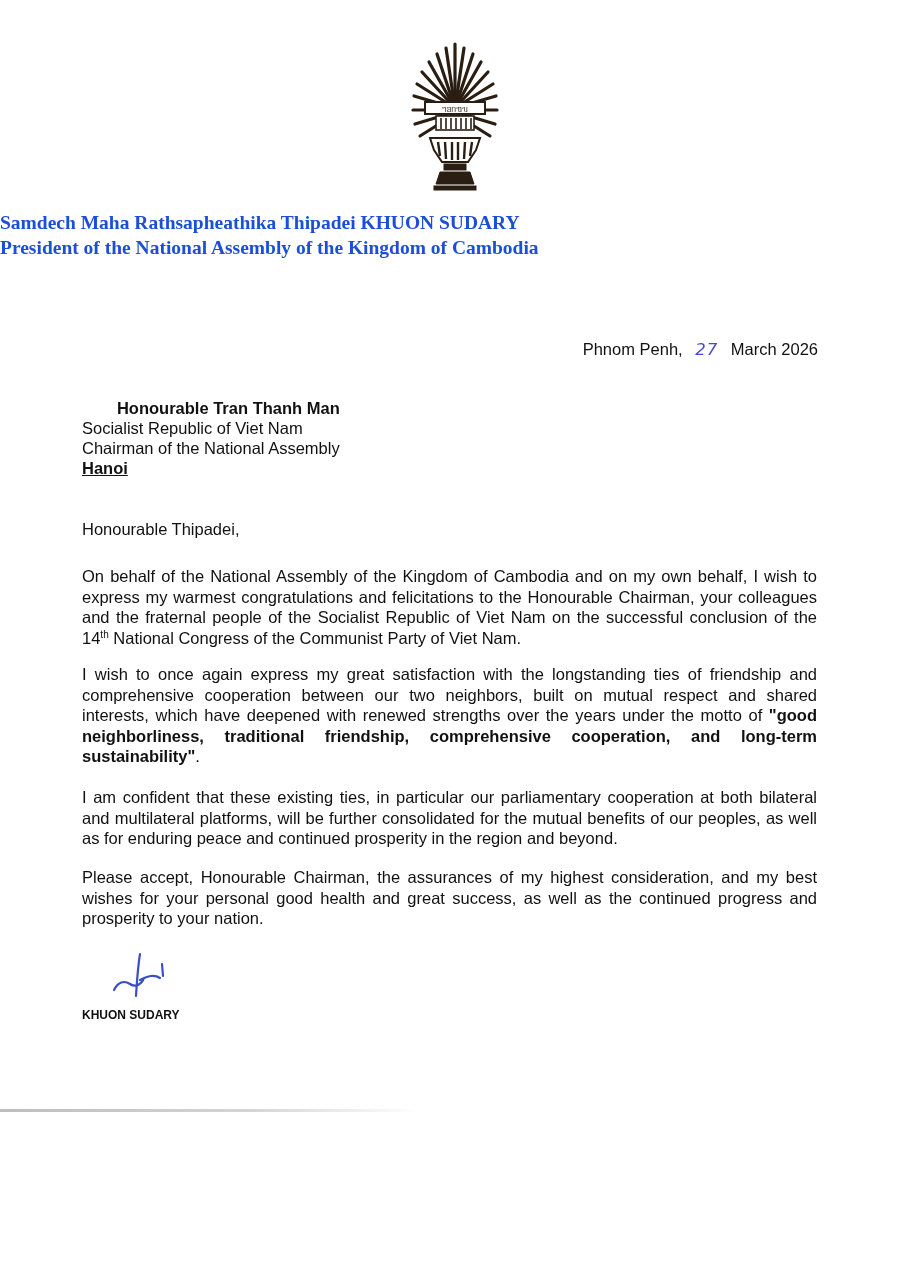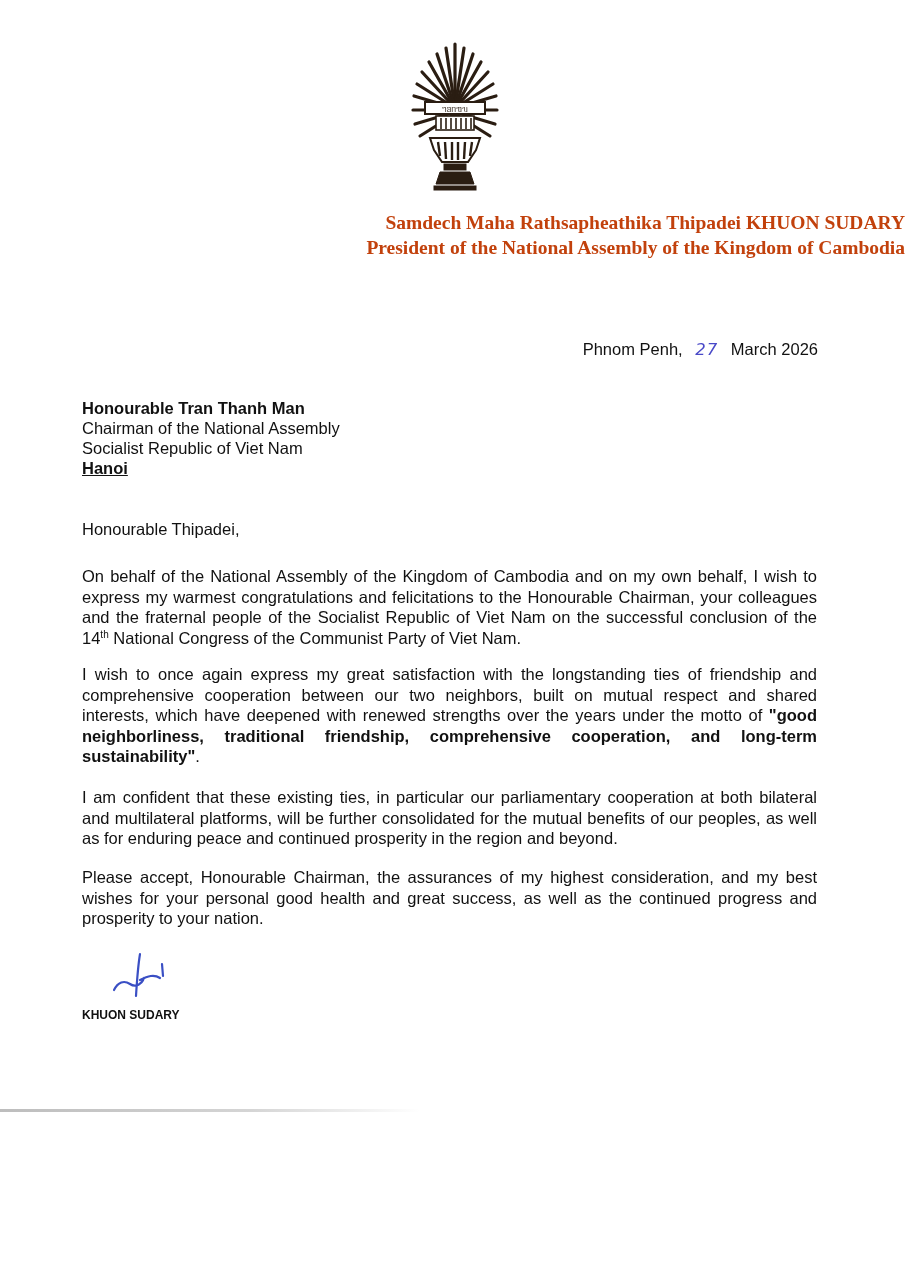--- a/index.html
+++ b/index.html
@@ -1,33 +1,33 @@
 <!DOCTYPE html>
 <html><head>
   <meta charset="utf-8">
   <style>
     html, body { margin: 0; padding: 0; background: #ffffff; }
     body { width: 905px; height: 1280px; position: relative; overflow: hidden; color: #111111; }
     .page { position: absolute; left: 0; top: 0; width: 905px; height: 1112px; background: #ffffff; }
 
     .emblem { position: absolute; left: 410px; top: 38px; width: 90px; height: 160px; }
 
-    .heading { position: absolute; left: 0; top: 210px; width: 905px; text-align: right;
-      font-family: "Liberation Serif", "DejaVu Serif", serif; font-weight: bold; color: #c2410c;
+    .heading { position: absolute; left: 0; top: 210px; width: 905px; text-align: left;
+      font-family: "Liberation Serif", "DejaVu Serif", serif; font-weight: bold; color: #1d4ed8;
       font-size: 19.5px; line-height: 25px; }
     .heading div { white-space: nowrap; }
 
     .dateline { position: absolute; right: 87px; top: 340px; font-family: "Liberation Sans", sans-serif;
       font-size: 16.5px; white-space: nowrap; }
     .dateline .handwritten { color: #4a4ac8; font-family: "DejaVu Sans", sans-serif; font-style: italic;
       padding: 0 8px; letter-spacing: 1px; }
 
     .address { position: absolute; left: 82px; top: 398px; font-family: "Liberation Sans", sans-serif;
       font-size: 16.5px; line-height: 20px; }
-    .address .name { font-weight: bold; }
+    .address .name { font-weight: bold; text-align: right; }
     .address .city { font-weight: bold; text-decoration: underline; }
 
     .body-text { position: absolute; left: 82px; width: 735px; font-family: "Liberation Sans", sans-serif;
       font-size: 16.5px; line-height: 20.5px; text-align: justify; }
     .salutation { position: absolute; left: 82px; top: 520px; font-family: "Liberation Sans", sans-serif; font-size: 16.5px; }
     .p1 { top: 566px; }
     .p2 { top: 664px; }
     .p3 { top: 787px; }
     .p4 { top: 867px; }
     .body-text sup { font-size: 10px; line-height: 0; }
@@ -101,22 +101,22 @@
   </div>
 
   <div class="dateline">
     <span>Phnom Penh,</span>
     <span class="handwritten">27</span>
     <span>March 2026</span>
   </div>
 
   <div class="address">
     <div class="name">Honourable Tran Thanh Man</div>
+    <div>Socialist Republic of Viet Nam</div>
     <div>Chairman of the National Assembly</div>
-    <div>Socialist Republic of Viet Nam</div>
     <div class="city">Hanoi</div>
   </div>
 
   <div class="salutation">Honourable Thipadei,</div>
 
   <div class="body-text p1"><span>On behalf of the National Assembly of the Kingdom of Cambodia and on my own behalf, I wish to express my warmest congratulations and felicitations to the Honourable Chairman, your colleagues and the fraternal people of the Socialist Republic of Viet Nam on the successful conclusion of the 14</span><sup>th</sup><span> National Congress of the Communist Party of Viet Nam.</span></div>
 
   <div class="body-text p2"><span>I wish to once again express my great satisfaction with the longstanding ties of friendship and comprehensive cooperation between our two neighbors, built on mutual respect and shared interests, which have deepened with renewed strengths over the years under the motto of </span><b>"good neighborliness, traditional friendship, comprehensive cooperation, and long-term sustainability"</b><span>.</span></div>
 
   <div class="body-text p3">I am confident that these existing ties, in particular our parliamentary cooperation at both bilateral and multilateral platforms, will be further consolidated for the mutual benefits of our peoples, as well as for enduring peace and continued prosperity in the region and beyond.</div>

